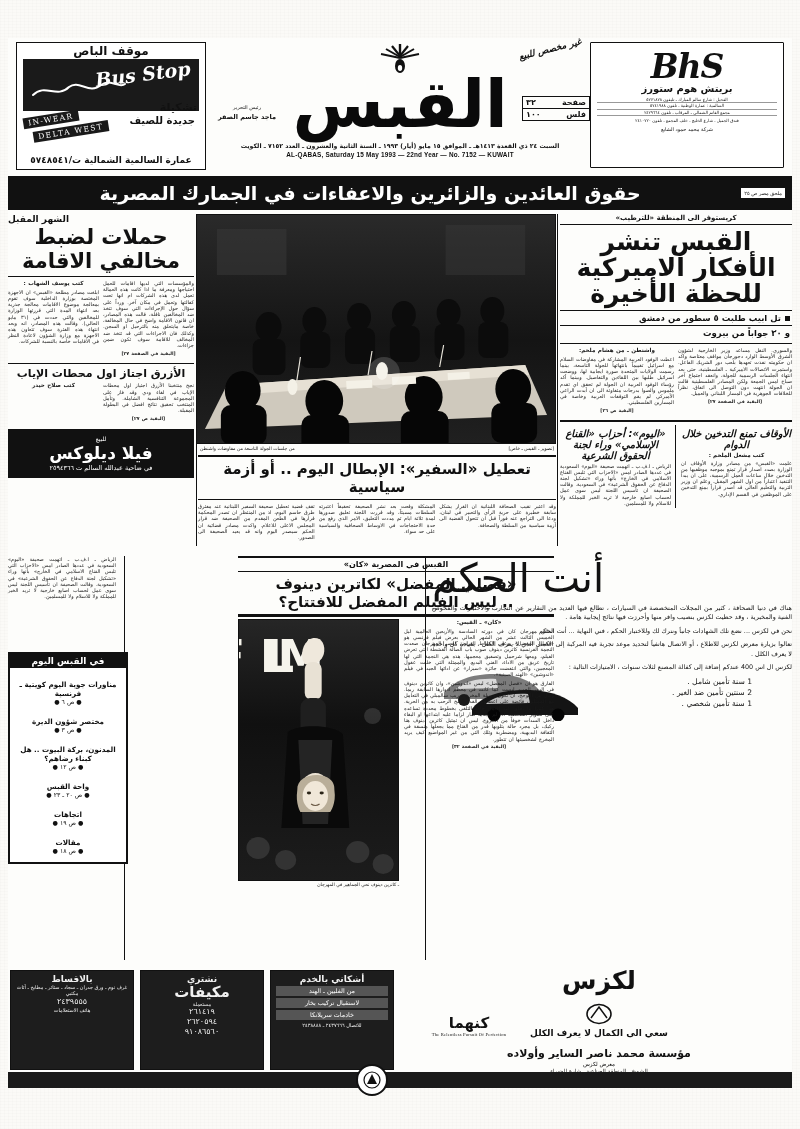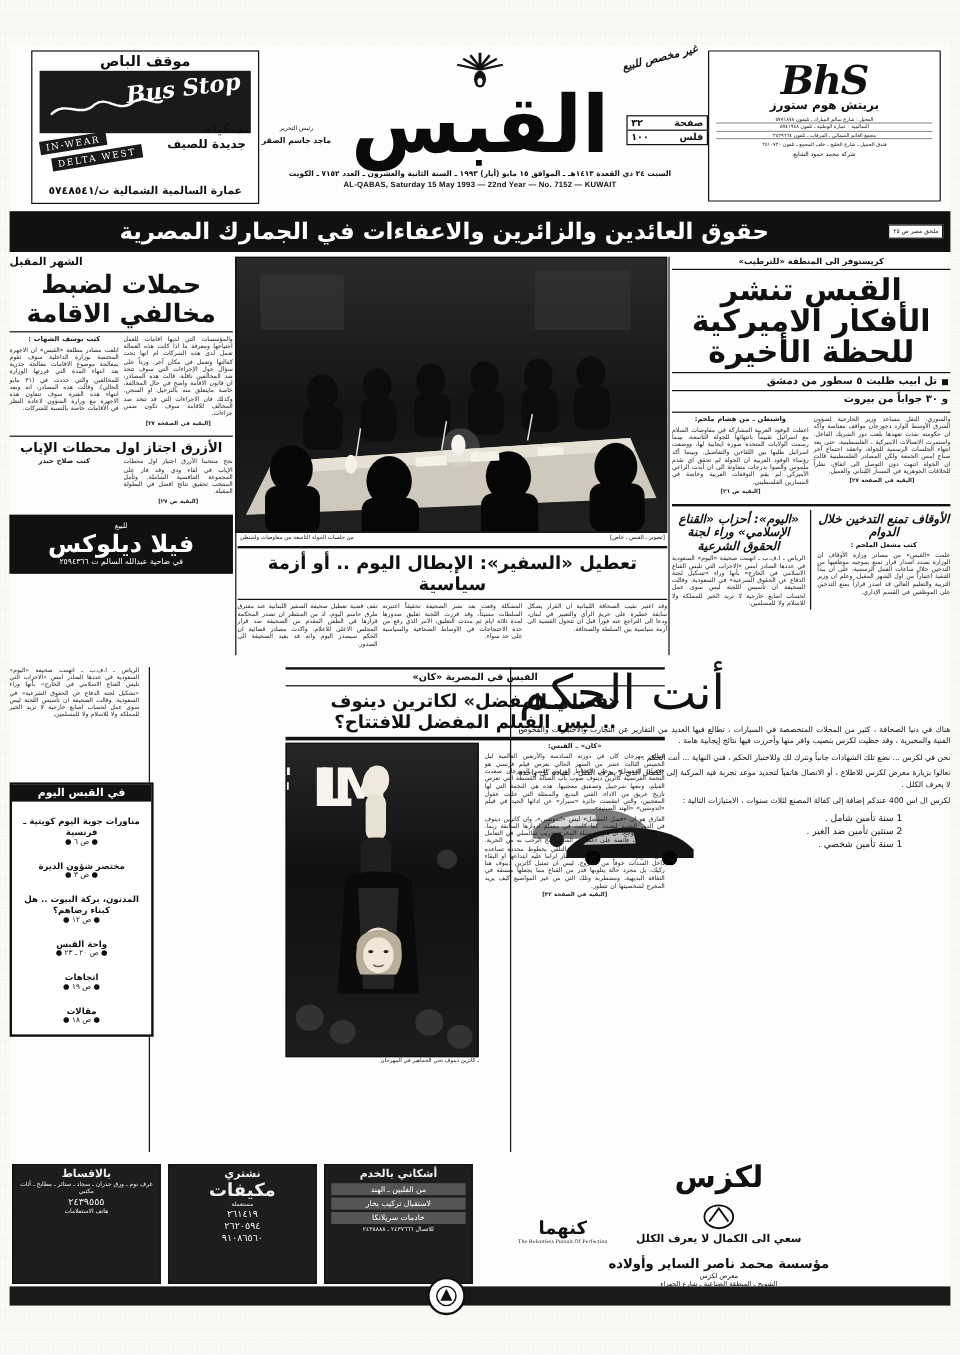--- a/index.html
+++ b/index.html
@@ -23,21 +23,21 @@
   
   .body-col{font-size:5.1px;line-height:6.2px;text-align:justify;color:#1a1a1a;
             letter-spacing:0;word-spacing:.5px;}
   .body-col p{margin:0 0 2.5px 0;}
   .hr{border:0;border-top:1px solid #111;margin:3px 0;}
   .hr2{border:0;border-top:2px solid #111;margin:3px 0;}
   .rule-thick{height:3px;background:#111;}
 
   
   #masthead{position:absolute;left:8px;top:40px;width:784px;height:132px;}
-  .ad-box{border:1.5px solid #111;background:#fff;position:absolute;margin-left:10px;}
+  .ad-box{border:1.5px solid #111;background:#fff;position:absolute;}
   #ad-inwear{left:8px;top:2px;width:188px;height:126px;overflow:hidden;}
   #inwear-top{font-size:12px;font-weight:bold;text-align:center;margin-top:1px;
                font-family:"DejaVu Sans",sans-serif;}
   #inwear-black{margin:1px 6px;height:52px;background:#1a1a1a;position:relative;}
   .busstop-script{position:absolute;right:8px;top:4px;color:#fff;font-size:19px;
       font-style:italic;font-weight:bold;transform:rotate(-7deg);font-family:"DejaVu Serif",serif;}
   .busstop-swash{position:absolute;left:8px;top:22px;width:96px;height:18px;}
   #inwear-tags{position:relative;height:30px;margin:0 4px;}
   .tag{position:absolute;background:#1a1a1a;color:#fff;font-size:7.5px;
        letter-spacing:1.4px;padding:1px 5px;font-family:"DejaVu Serif",serif;}
@@ -115,21 +115,21 @@
   #col-left{position:absolute;left:0;top:0;width:186px;}
   #left-kicker{font-size:9px;font-weight:bold;text-align:left;}
   #left-head{font-size:21px;font-weight:bold;line-height:24px;text-align:center;margin:1px 0 3px;}
   #lcols{display:flex;gap:4px;}
   #lcols>div{flex:1;}
   #sub-left{font-size:11px;font-weight:bold;text-align:center;margin:4px 0 2px;
             border-top:1px solid #111;padding-top:3px;}
   #ad-villa{margin-top:4px;background:#111;color:#fff;text-align:center;padding:5px 4px;
             border:1px solid #111;}
   #villa-small{font-size:6px;}
-  #villa-big{font-size:20px;font-weight:bold;line-height:22px;}
+  #villa-big{font-size:17px;font-weight:bold;line-height:22px;}
   #villa-foot{font-size:6.5px;}
 
   
   #lower{position:absolute;left:8px;top:556px;width:784px;height:404px;}
 
   #anta{position:absolute;right:0;top:0;width:360px;}
   #anta-head{font-size:40px;font-weight:normal;text-align:left;line-height:44px;margin:0 0 4px;}
   #anta-body{font-size:6.4px;line-height:9.4px;text-align:justify;}
   #anta-body p{margin:0 0 4px;}
   #anta-list{font-size:7.6px;line-height:11px;margin-top:4px;}

